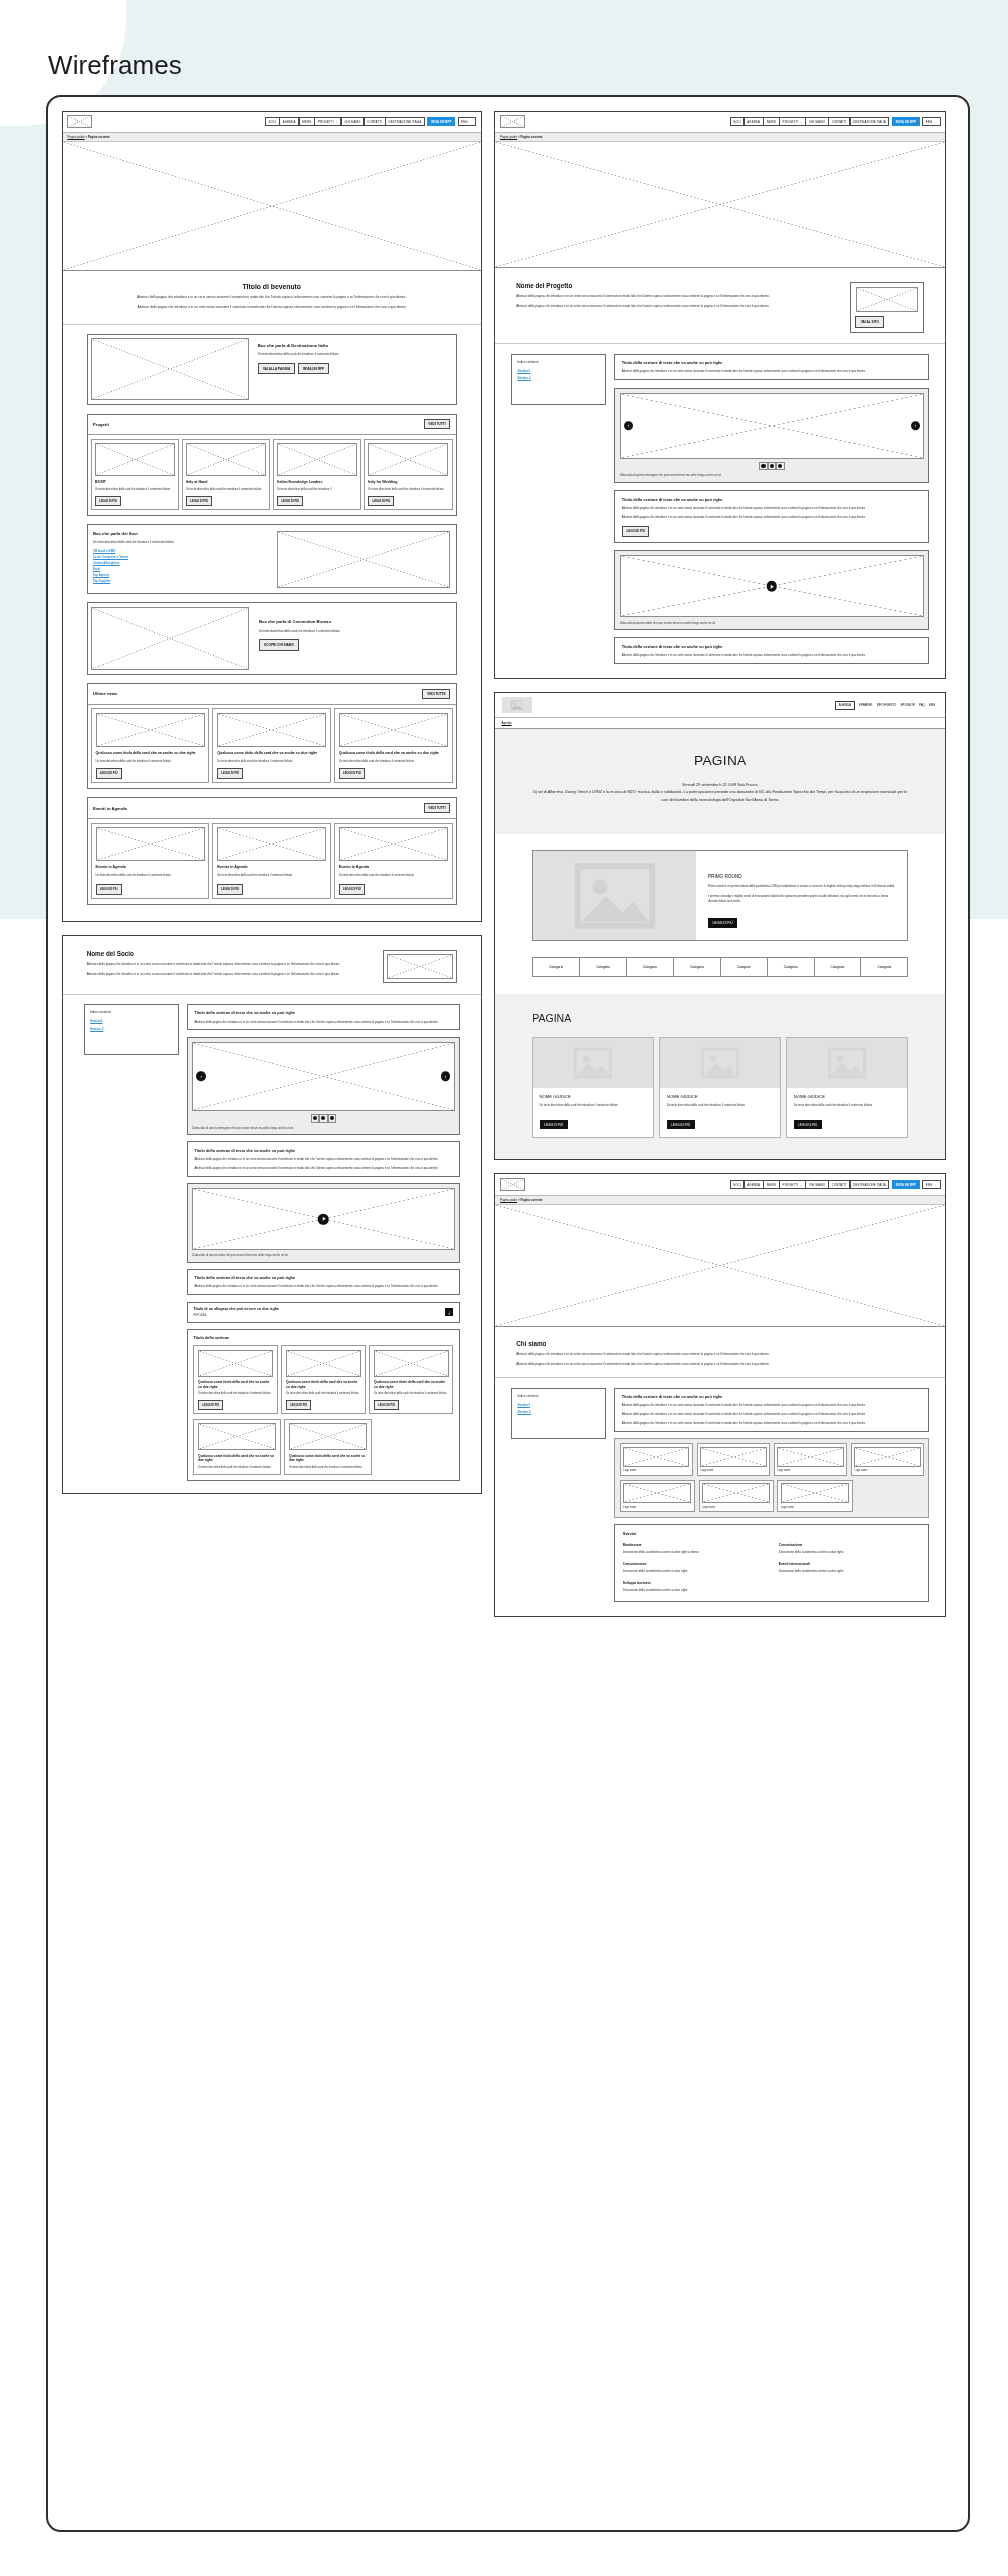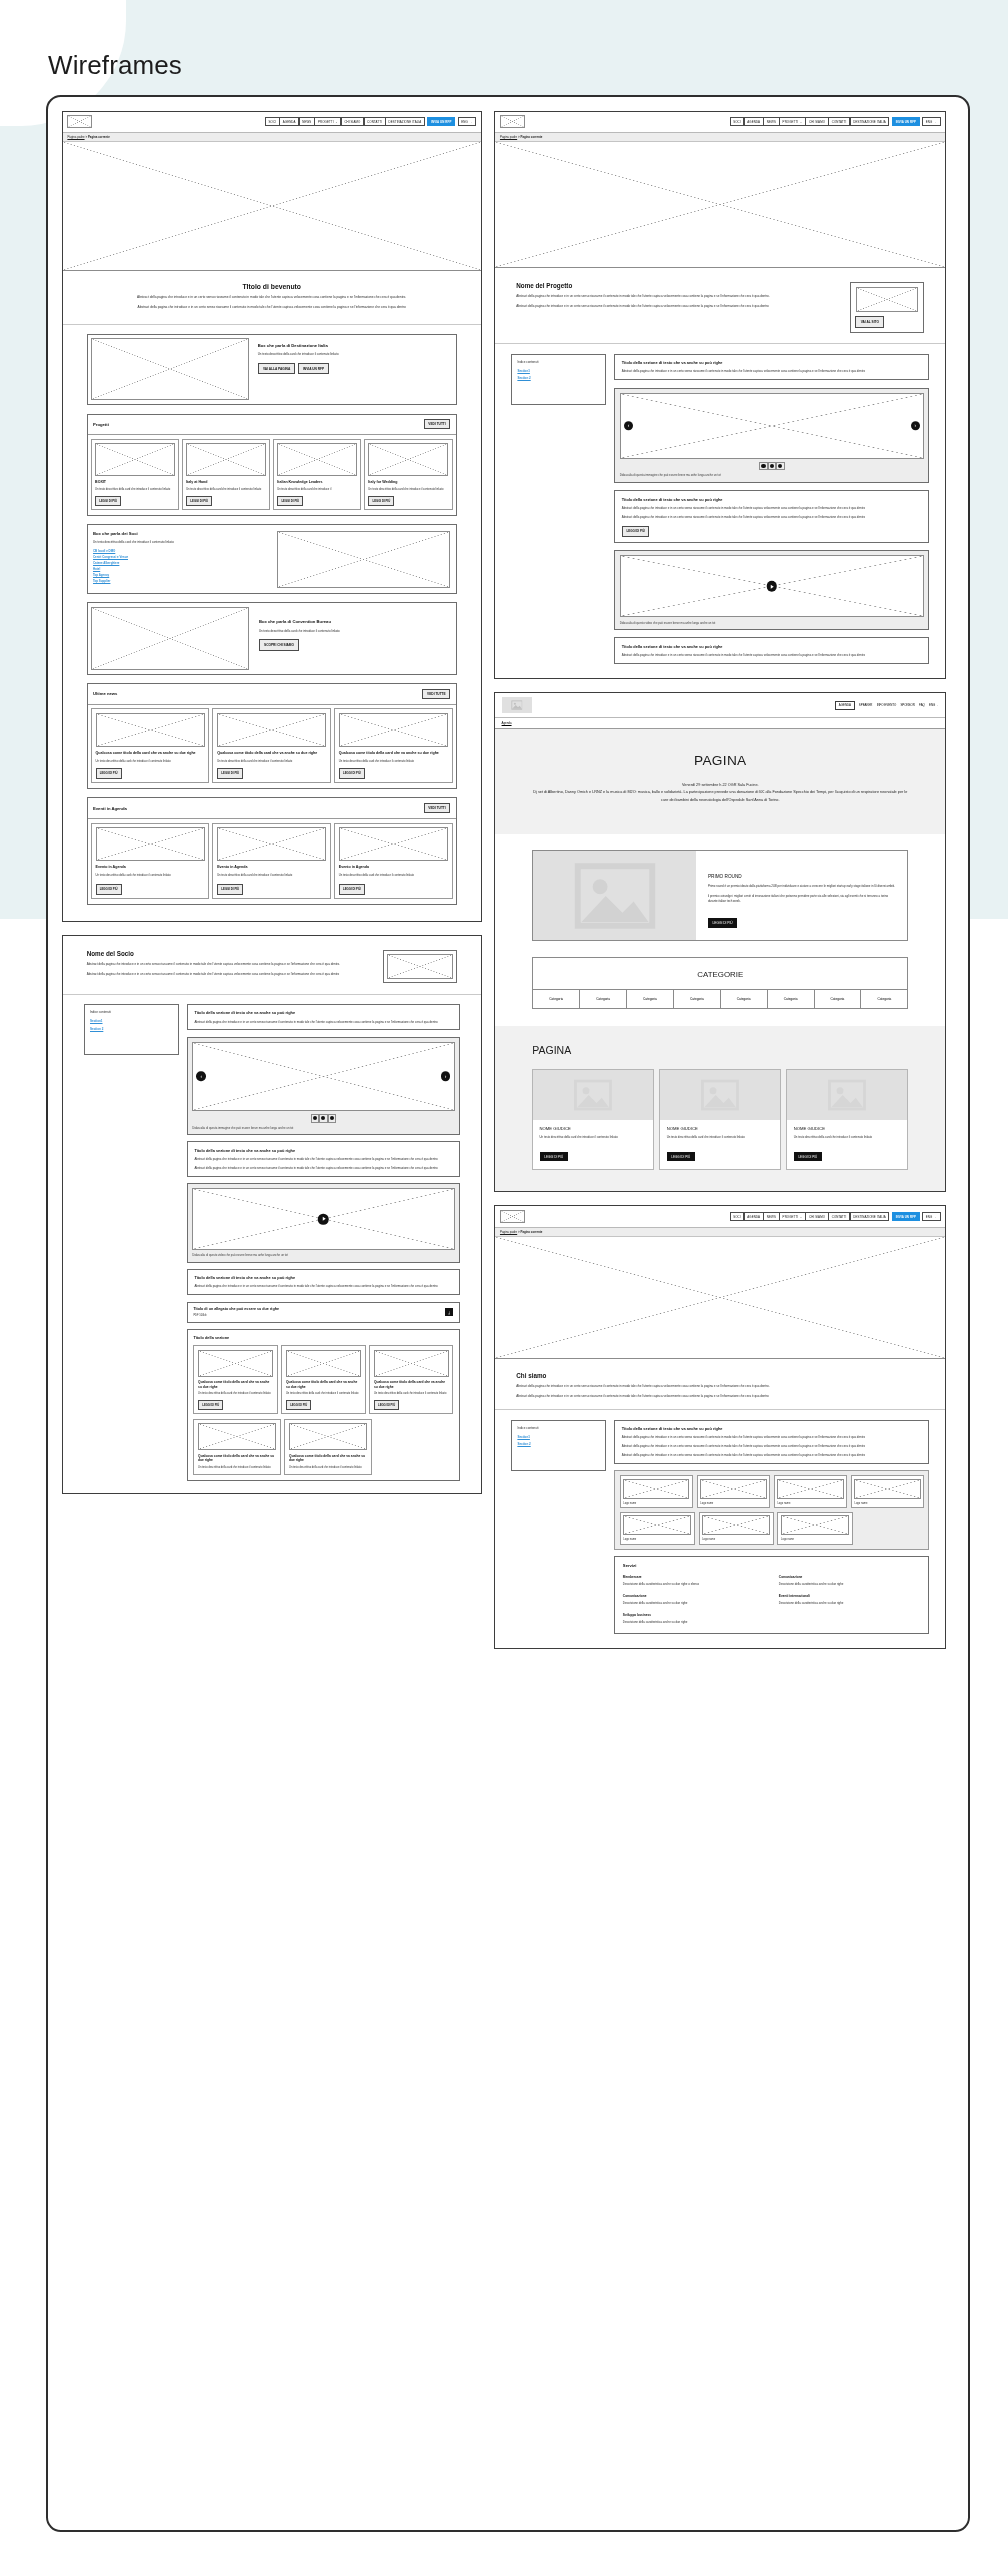--- a/index.html
+++ b/index.html
@@ -535,21 +535,20 @@
             <div style="font-size:4.7px;color:#111;margin-bottom:4.7px;">PRIMO ROUND</div>
             <div style="font-size:2.9px;line-height:1.75;color:#2b2b2b;margin-bottom:5.3px;">Primo round è un premio ideato dalla piattaforma 203l per individuare e aiutare a crescere le migliori startup early stage italiane in l0 diversi ambiti.</div>
             <div style="font-size:2.9px;line-height:1.75;color:#2b2b2b;">il premio coinvolge i migliori centri di innovazione italiani che potranno prendere parte sia alle selezioni, sia agli eventi che si terranno a torino durante italian tech week.</div>
             <div class="btn-dark" style="position:absolute;left:11.6px;bottom:12.6px;font-size:3.2px;padding:2.6px 4.7px;">LEGGI DI PIÙ</div>
           </div>
         </div>
       </div>
 
       <div style="padding:0 37px 17px;">
         <div style="border:0.5px solid #8a8a8a;">
-          <div style="text-align:center;padding:11.6px 0 10.5px;font-size:7.9px;color:#1a1a1a;border-bottom:0.5px solid #8a8a8a;">CATEGORIE</div>
           <div class="row">
             <div style="flex:1;text-align:center;padding:6.8px 0;font-size:3.2px;border-right:0.5px solid #8a8a8a;">Categoria</div>
             <div style="flex:1;text-align:center;padding:6.8px 0;font-size:3.2px;border-right:0.5px solid #8a8a8a;">Categoria</div>
             <div style="flex:1;text-align:center;padding:6.8px 0;font-size:3.2px;border-right:0.5px solid #8a8a8a;">Categoria</div>
             <div style="flex:1;text-align:center;padding:6.8px 0;font-size:3.2px;border-right:0.5px solid #8a8a8a;">Categoria</div>
             <div style="flex:1;text-align:center;padding:6.8px 0;font-size:3.2px;border-right:0.5px solid #8a8a8a;">Categoria</div>
             <div style="flex:1;text-align:center;padding:6.8px 0;font-size:3.2px;border-right:0.5px solid #8a8a8a;">Categoria</div>
             <div style="flex:1;text-align:center;padding:6.8px 0;font-size:3.2px;border-right:0.5px solid #8a8a8a;">Categoria</div>
             <div style="flex:1;text-align:center;padding:6.8px 0;font-size:3.2px;">Categoria</div>
           </div>

